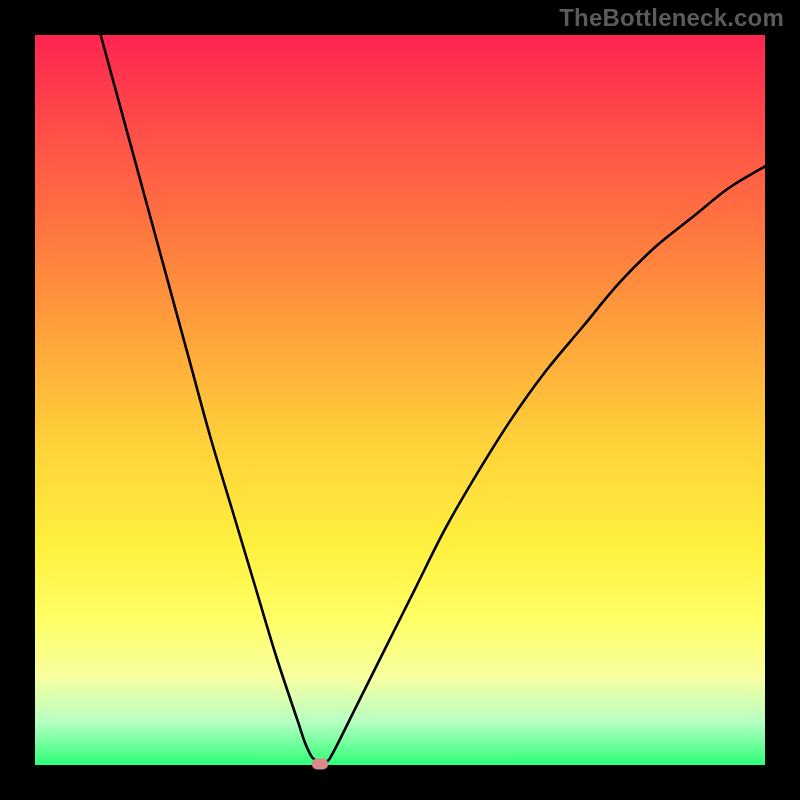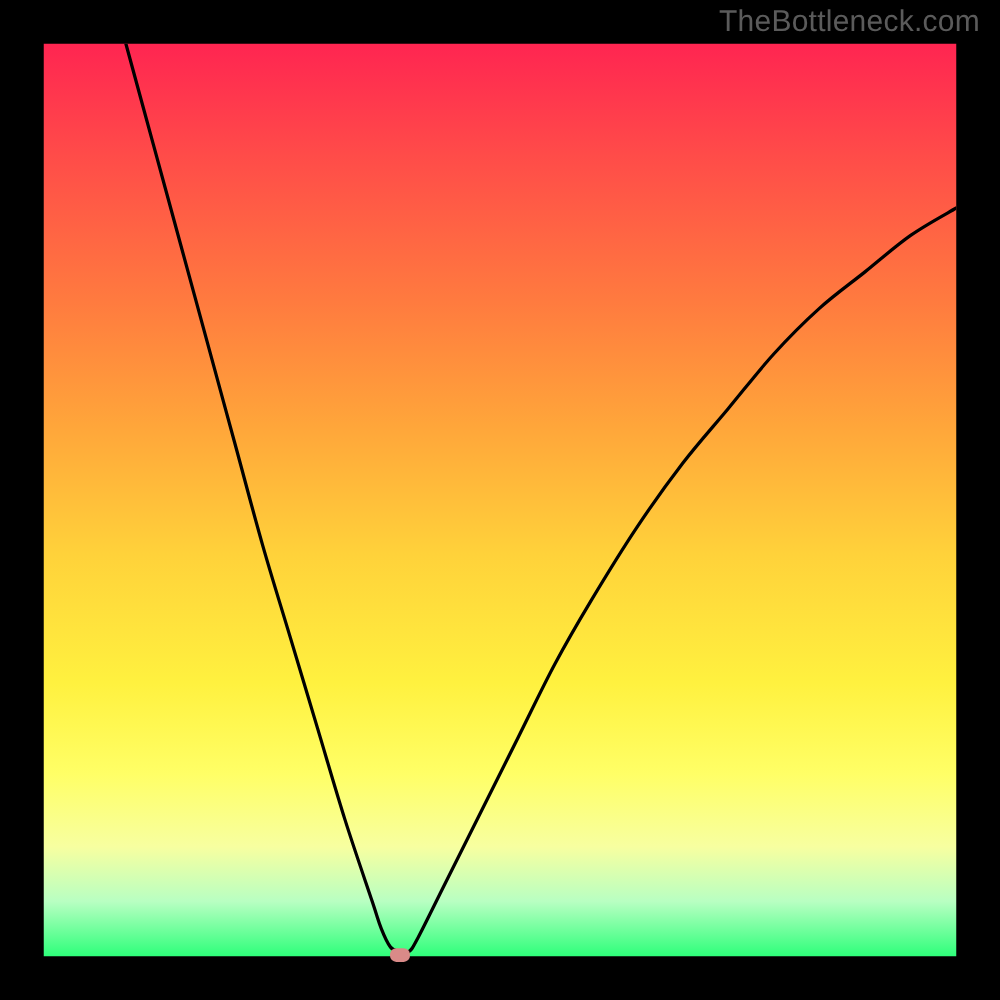--- a/index.html
+++ b/index.html
@@ -16,21 +16,21 @@
     width: 800px;
     height: 800px;
     background: #000;
   }
   .watermark {
     position: absolute;
     top: 4px;
     right: 16px;
     color: #5b5b5b;
     font-size: 24px;
-    font-weight: 400;
+    font-weight: 700;
     letter-spacing: 0.2px;
     z-index: 10;
   }
   .plot-area {
     position: absolute;
     left: 35px;
     top: 35px;
     width: 730px;
     height: 730px;
     background: linear-gradient(to bottom,

